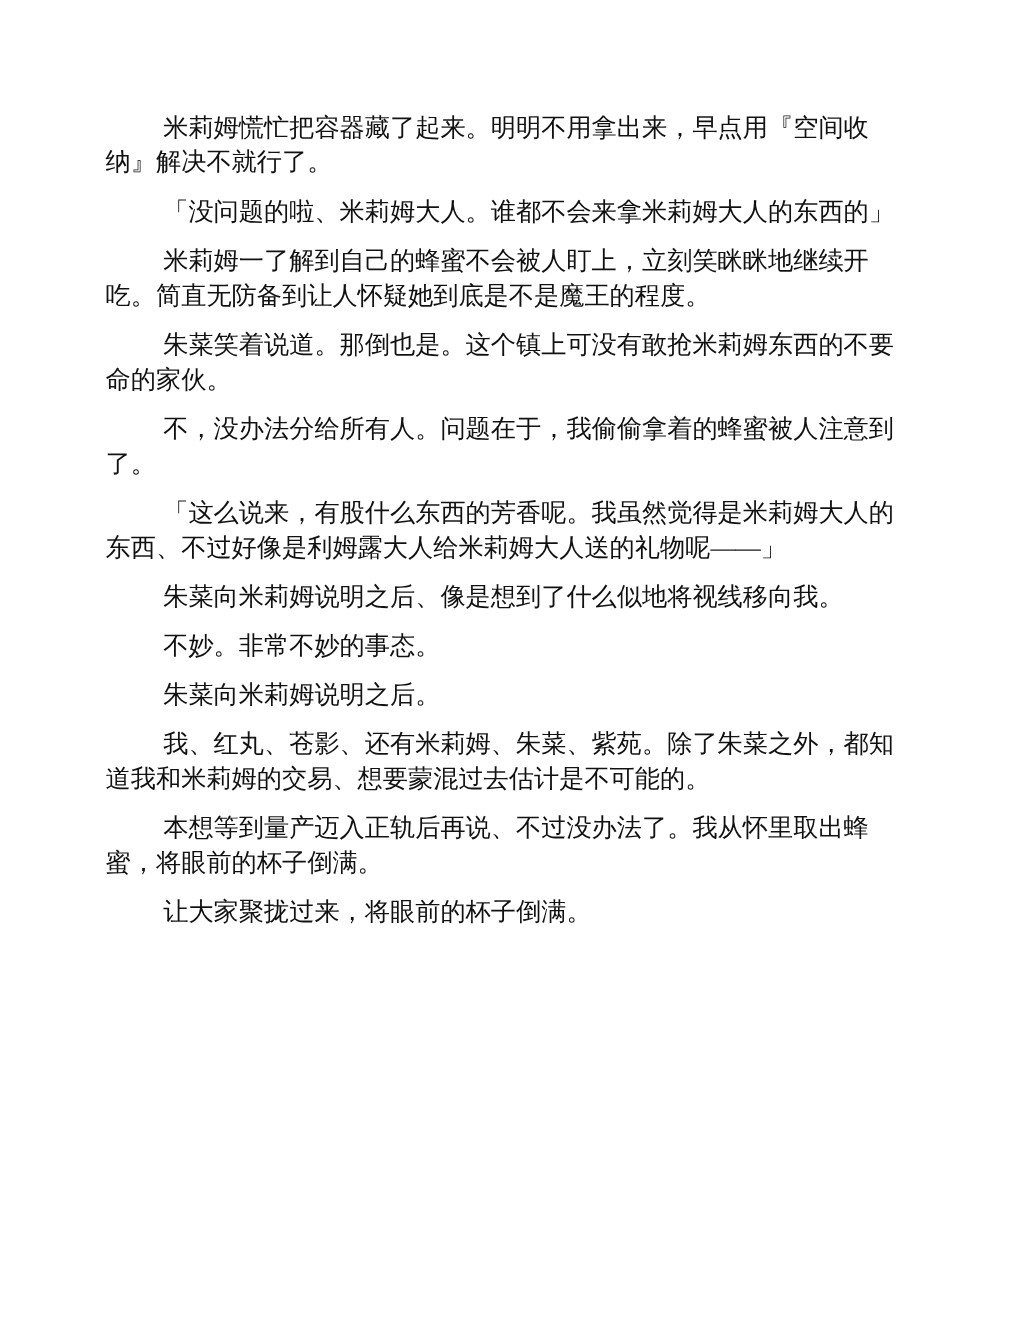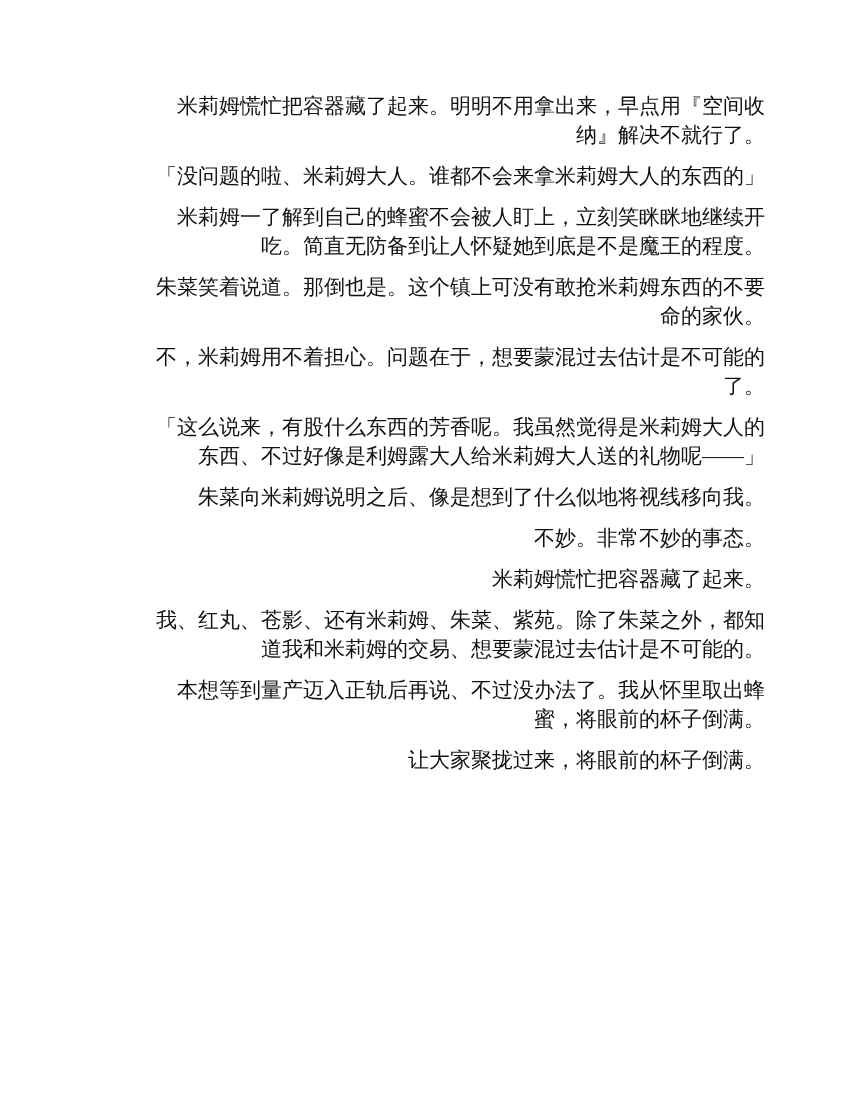--- a/index.html
+++ b/index.html
@@ -20,40 +20,40 @@
     background: #ffffff;
   }
   .para {
     font-family: "Liberation Serif", "DejaVu Serif", serif;
     font-size: 21px;
     line-height: 29px;
     color: #111111;
     margin: 0 0 12px 0;
     text-indent: 48px;
     white-space: pre-line;
-    text-align: right;
+    text-align: left;
     letter-spacing: 0;
   }
 </style>
 </head>
 <body>
 
 <div class="page">
   <p class="para">米莉姆慌忙把容器藏了起来。明明不用拿出来，早点用『空间收
 纳』解决不就行了。</p>
   <p class="para">「没问题的啦、米莉姆大人。谁都不会来拿米莉姆大人的东西的」</p>
   <p class="para">米莉姆一了解到自己的蜂蜜不会被人盯上，立刻笑眯眯地继续开
 吃。简直无防备到让人怀疑她到底是不是魔王的程度。</p>
   <p class="para">朱菜笑着说道。那倒也是。这个镇上可没有敢抢米莉姆东西的不要
 命的家伙。</p>
-  <p class="para">不，米莉姆用不着担心。问题在于，想要蒙混过去估计是不可能的
+  <p class="para">不，没办法分给所有人。问题在于，我偷偷拿着的蜂蜜被人注意到
 了。</p>
   <p class="para">「这么说来，有股什么东西的芳香呢。我虽然觉得是米莉姆大人的
 东西、不过好像是利姆露大人给米莉姆大人送的礼物呢——」</p>
   <p class="para">朱菜向米莉姆说明之后、像是想到了什么似地将视线移向我。</p>
   <p class="para">不妙。非常不妙的事态。</p>
-  <p class="para">米莉姆慌忙把容器藏了起来。</p>
+  <p class="para">朱菜向米莉姆说明之后。</p>
   <p class="para">我、红丸、苍影、还有米莉姆、朱菜、紫苑。除了朱菜之外，都知
 道我和米莉姆的交易、想要蒙混过去估计是不可能的。</p>
   <p class="para">本想等到量产迈入正轨后再说、不过没办法了。我从怀里取出蜂
 蜜，将眼前的杯子倒满。</p>
   <p class="para">让大家聚拢过来，将眼前的杯子倒满。</p>
 </div>
 
 </body></html>

